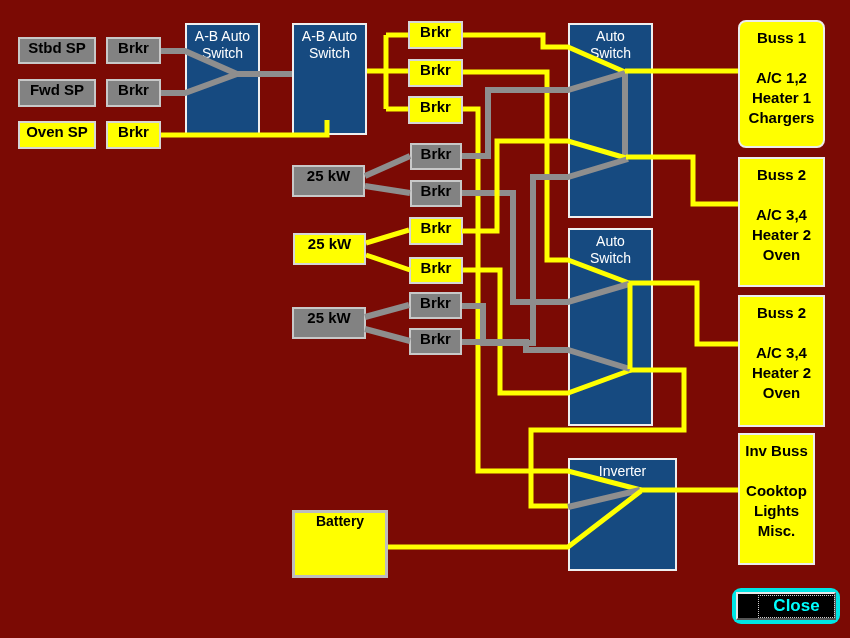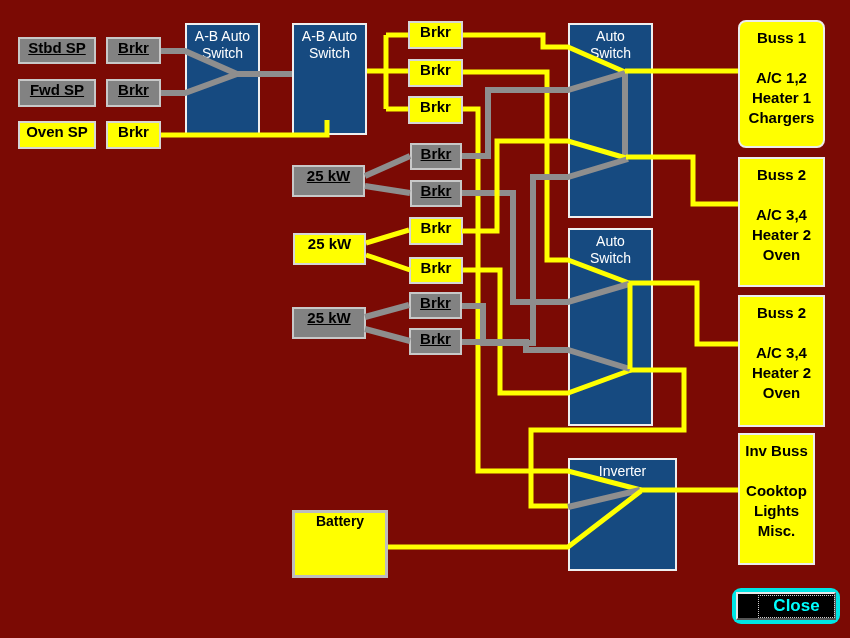--- a/index.html
+++ b/index.html
@@ -3,21 +3,21 @@
 <meta charset="utf-8">
 <style>
   html,body{margin:0;padding:0;}
   #screen{
     position:relative;width:850px;height:638px;overflow:hidden;
     background:#7b0a04;
     font-family:"Liberation Sans", sans-serif;
   }
   .node{position:absolute;box-sizing:border-box;display:flex;align-items:flex-start;justify-content:center;text-align:center;}
   .node .lbl{white-space:pre-line;width:100%;}
-  .gray  {background:#828282;border:2px solid #c8c8c8;color:#000;font-weight:bold;font-size:15px;text-decoration:underline;}
+  .gray  {background:#828282;border:2px solid #c8c8c8;color:#000;font-weight:bold;font-size:15px;}
   .yellow{background:#ffff00;border:2px solid #d6d6d6;color:#000;font-weight:bold;font-size:15px;}
   .blue  {background:#164a80;border:2px solid #efefef;color:#fff;font-weight:normal;font-size:14px;align-items:flex-start;padding-top:3px;line-height:17px;margin-top:13px;}
   .buss  {background:#ffff00;border:2px solid #ececec;color:#000;font-weight:bold;font-size:15px;align-items:flex-start;padding-top:6px;line-height:20px;}
   .battery{background:#ffff00;border:3px solid #bdbdbd;color:#000;font-weight:bold;font-size:14px;}
   #wires{position:absolute;left:0;top:0;pointer-events:none;}
   
   #close-btn{
     position:absolute;left:732px;top:588px;width:108px;height:36px;
     background:#00e5e5;border-radius:9px;padding:4px;box-sizing:border-box;cursor:pointer;
   }

